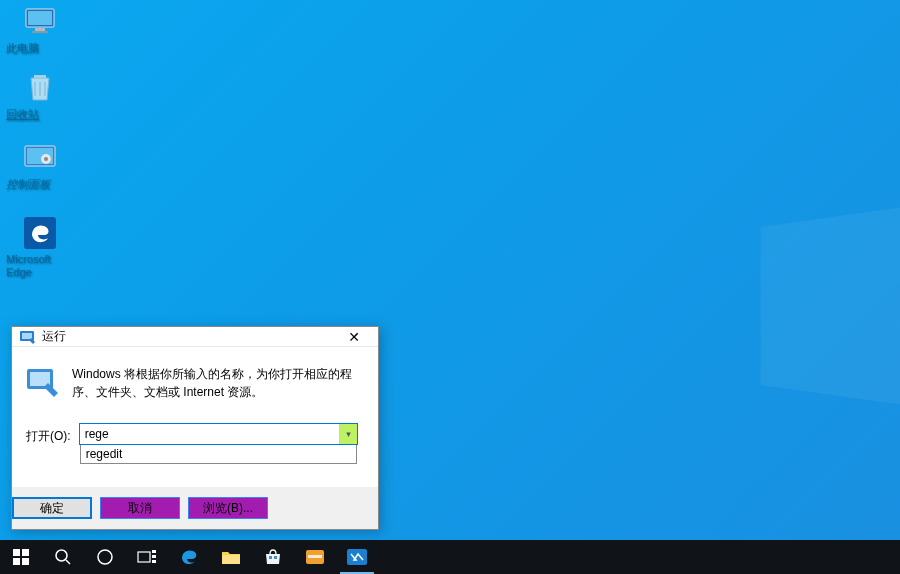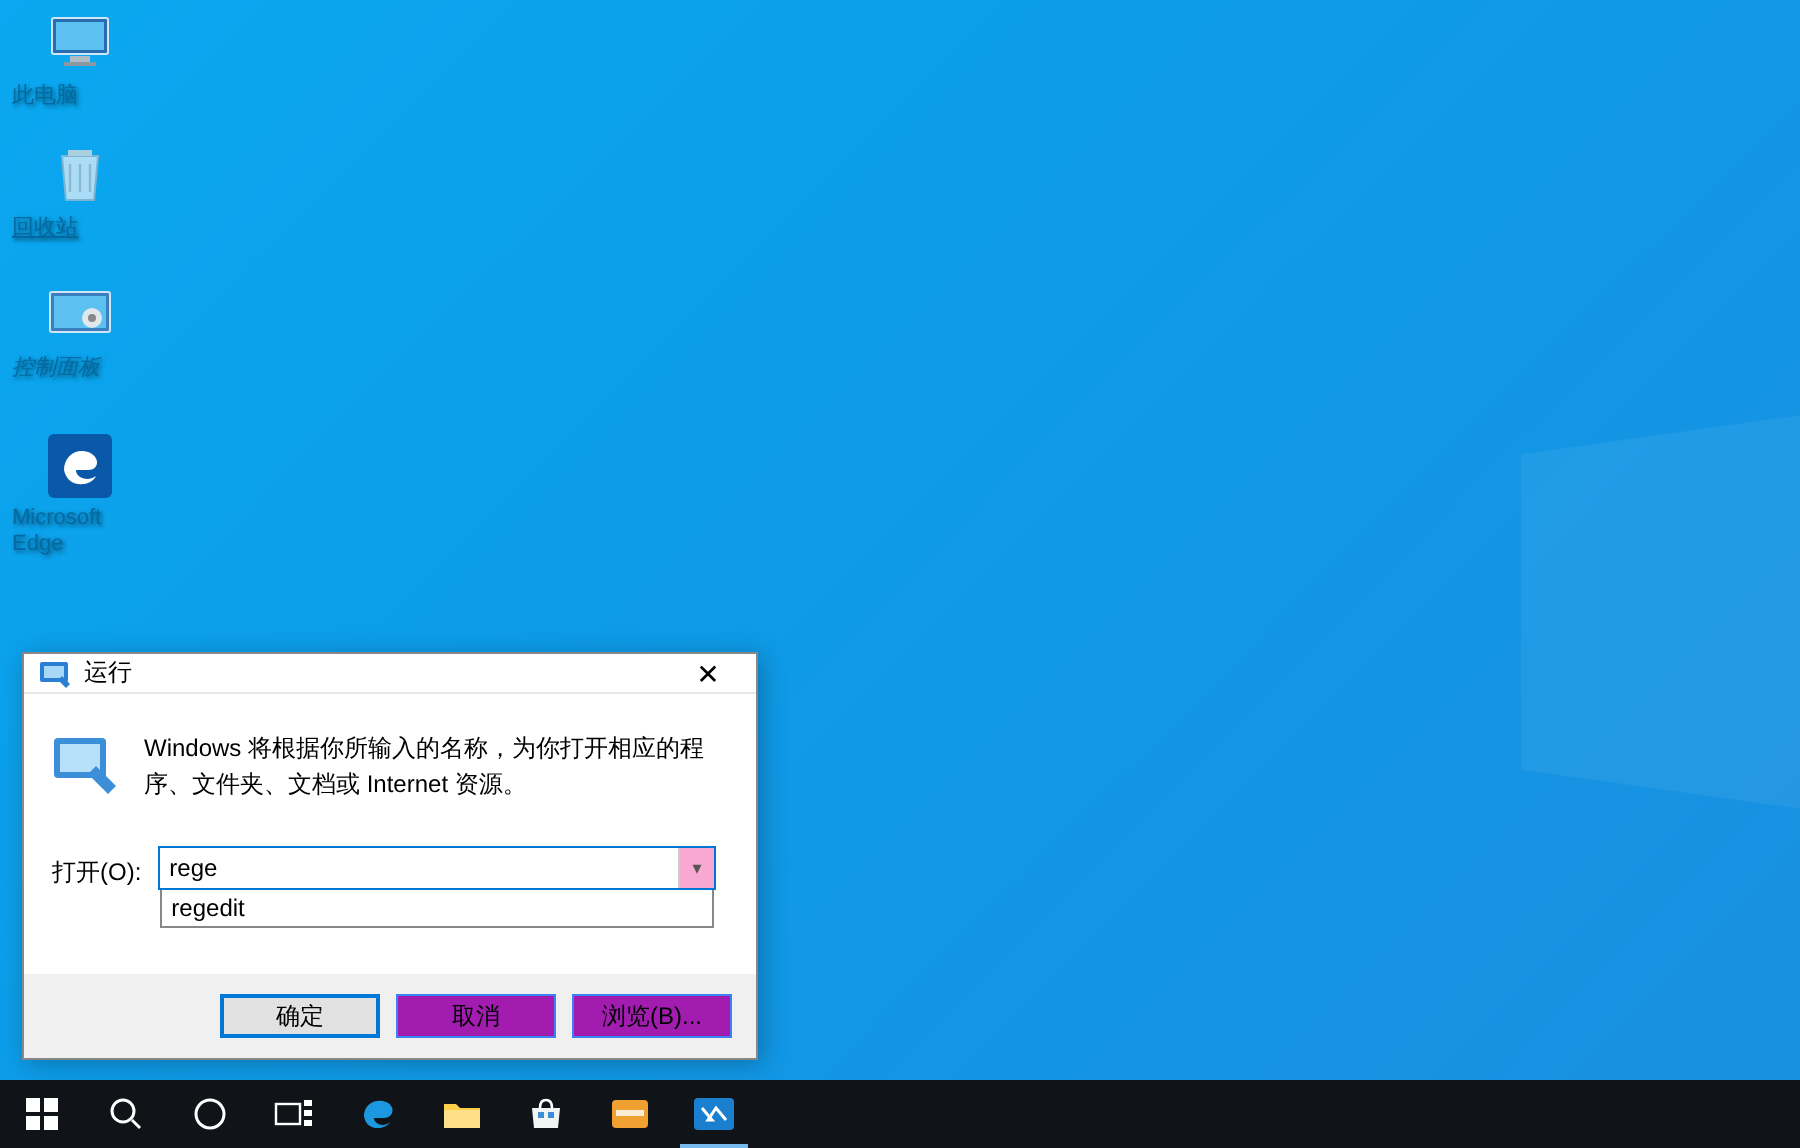--- a/index.html
+++ b/index.html
@@ -51,38 +51,38 @@
   }
 
   .run-body { padding: 18px 20px 10px 14px; }
   .run-desc { display: flex; gap: 12px; margin-bottom: 22px; }
   .run-big-icon { width: 34px; height: 34px; flex-shrink: 0; }
   .run-desc-text { font-size: 12px; line-height: 18px; color: #000; }
   .run-open-row { display: flex; align-items: flex-end; gap: 8px; position: relative; }
   .run-open-label { font-size: 12px; }
   .run-combo {
     flex: 1; height: 22px; border: 1px solid #0078d7; position: relative;
-    display: flex; align-items: center; background: #f9a8d4;
+    display: flex; align-items: center; background: #bef264;
   }
   .run-combo input {
     flex: 1; height: 100%; border: none; outline: none; padding: 0 5px; font-size: 12px;
   }
   .run-combo-arrow {
     width: 18px; height: 100%; display: flex; align-items: center; justify-content: center;
     border-left: 1px solid #ccc; font-size: 9px; color: #555; cursor: pointer;
   }
   .autocomplete {
     position: absolute; left: 0; right: 0; top: 21px; background: #fff;
     border: 1px solid #888; border-top: none; z-index: 5;
   }
   .autocomplete-item { font-size: 12px; padding: 2px 5px; cursor: pointer; }
 
   .run-buttons {
     position: absolute; bottom: 0; left: 0; right: 0; height: 42px;
-    background: #f0f0f0; display: flex; align-items: center; justify-content: flex-end;
+    background: #f0f0f0; display: flex; align-items: center; 
     gap: 8px; padding-right: 12px;
   }
   .run-btn {
     width: 80px; height: 22px; font-size: 12px; background: #a21caf;
     border: 1px solid #3b82f6; cursor: pointer;
   }
   .run-btn.primary { border: 2px solid #0078d7; background: #e1e1e1; }
 
   
   .taskbar {

